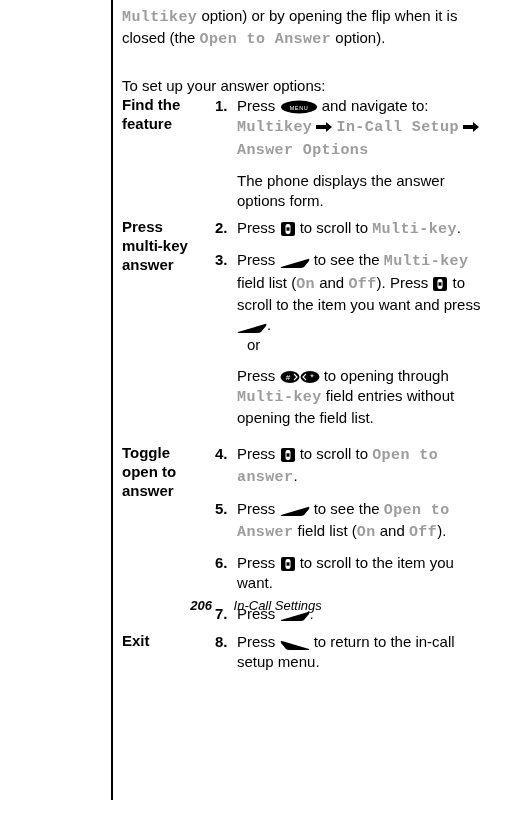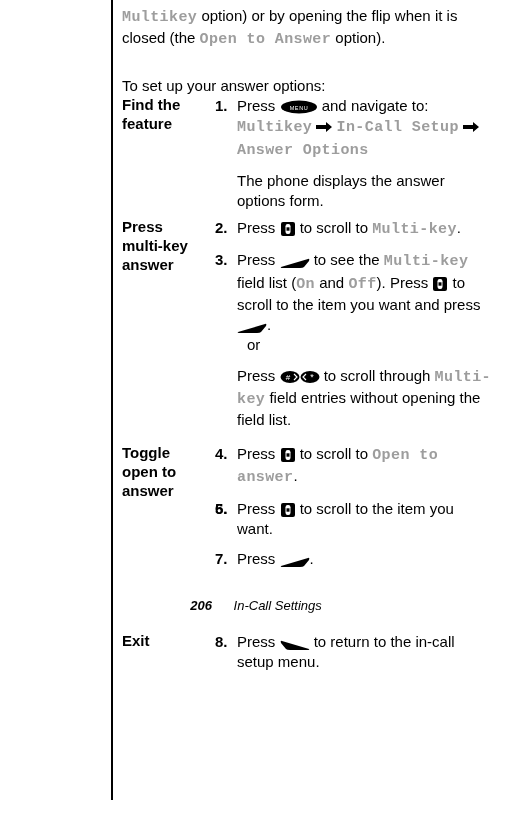--- a/index.html
+++ b/index.html
@@ -79,35 +79,37 @@
                   <rect x="6.5" y="6.3" width="3" height="3.4" fill="#000"></rect>
                 </svg></span><span> to scroll to the item you want and press </span><span class="icon"><svg width="30" height="13" viewBox="0 0 30 13">
                   <path d="M1 12 L28 4 Q30 3 29 6 L24 12 Q23 13 20 13 L2 13 Q0 13 1 12 Z" fill="#000"></path>
                 </svg></span><span>.</span></span><p class="or-row">or</p><p><span>Press </span><span class="icon"><svg width="40" height="14" viewBox="0 0 40 14">
                   <ellipse cx="10" cy="7" rx="9.5" ry="6" fill="#000"></ellipse>
                   <text x="8" y="10" font-size="8" fill="#fff" text-anchor="middle" font-family="Arial">#</text>
                   <path d="M14 4 L17 7 L14 10" fill="none" stroke="#fff" stroke-width="1.2"></path>
                   <ellipse cx="30" cy="7" rx="9.5" ry="6" fill="#000"></ellipse>
                   <path d="M26 4 L23 7 L26 10" fill="none" stroke="#fff" stroke-width="1.2"></path>
                   <text x="32" y="10" font-size="9" fill="#fff" text-anchor="middle" font-family="Arial">*</text>
-                </svg></span><span> to scroll through </span><span class="ui">Multi-key</span><span> field entries without opening the field list.</span></p></li>
+                </svg></span><span> to opening through </span><span class="ui">Multi-key</span><span> field entries without opening the field list.</span></p></li>
         </ol>
   </div>
 </div>
 
 <div class="section s3">
   <div class="side">Toggle open to answer</div>
   <div class="content">
     <ol class="steps" id="steps-2">
           <li><span class="num">4.</span><span><span>Press </span><span class="icon"><svg width="16" height="16" viewBox="0 0 16 16">
                   <rect x="1" y="1" width="14" height="14" rx="2" fill="#000"></rect>
                   <rect x="5.5" y="3" width="5" height="10" rx="2.2" fill="#fff"></rect>
                   <rect x="6.5" y="6.3" width="3" height="3.4" fill="#000"></rect>
                 </svg></span><span> to scroll to </span><span class="ui">Open to answer</span><span>.</span></span></li>
-          <li><span class="num">5.</span></li>
+          <li><span class="num">5.</span><span><span>Press </span><span class="icon"><svg width="30" height="13" viewBox="0 0 30 13">
+                  <path d="M1 12 L28 4 Q30 3 29 6 L24 12 Q23 13 20 13 L2 13 Q0 13 1 12 Z" fill="#000"></path>
+                </svg></span><span> to see the </span><span class="ui">Open to Answer</span><span> field list (</span><span class="ui">On</span><span> and </span><span class="ui">Off</span><span>).</span></span></li>
           <li><span class="num">6.</span><span><span>Press </span><span class="icon"><svg width="16" height="16" viewBox="0 0 16 16">
                   <rect x="1" y="1" width="14" height="14" rx="2" fill="#000"></rect>
                   <rect x="5.5" y="3" width="5" height="10" rx="2.2" fill="#fff"></rect>
                   <rect x="6.5" y="6.3" width="3" height="3.4" fill="#000"></rect>
                 </svg></span><span> to scroll to the item you want.</span></span></li>
           <li><span class="num">7.</span><span><span>Press </span><span class="icon"><svg width="30" height="13" viewBox="0 0 30 13">
                   <path d="M1 12 L28 4 Q30 3 29 6 L24 12 Q23 13 20 13 L2 13 Q0 13 1 12 Z" fill="#000"></path>
                 </svg></span><span>.</span></span></li>
         </ol>
   </div>

